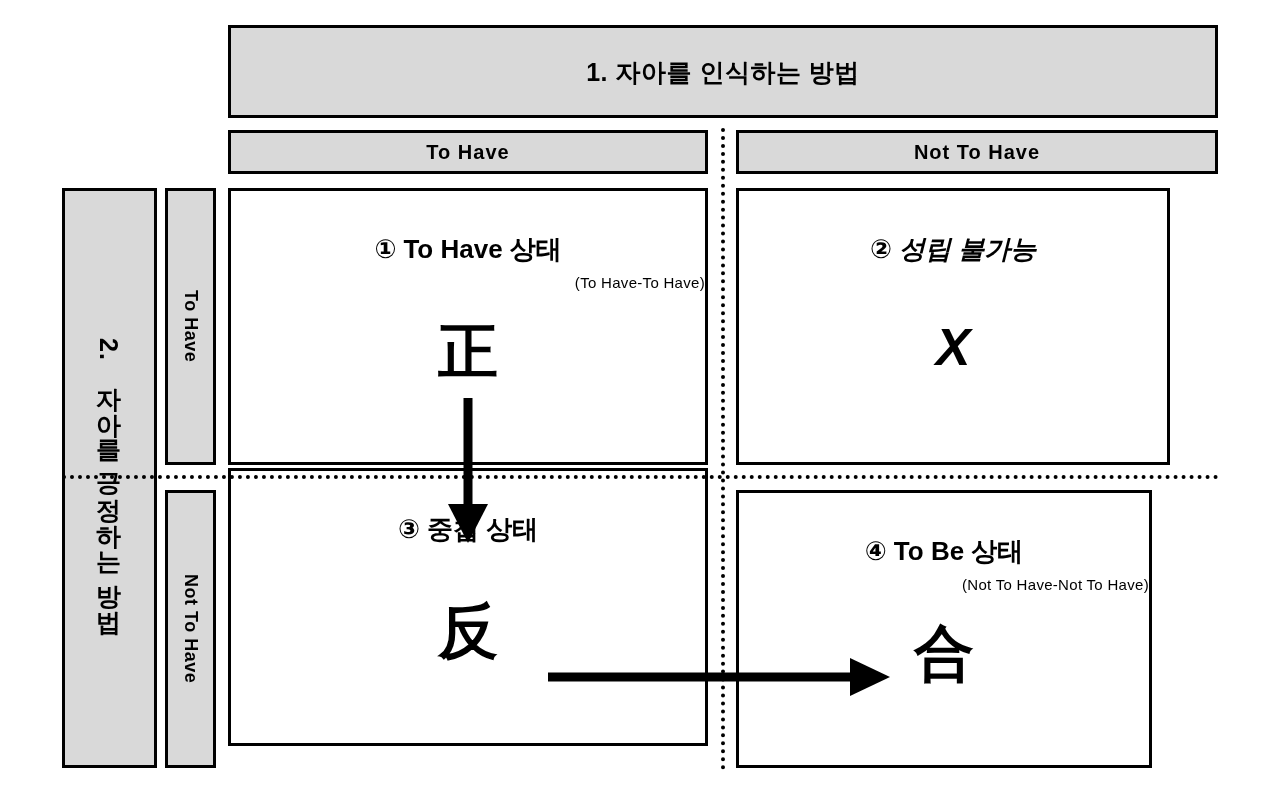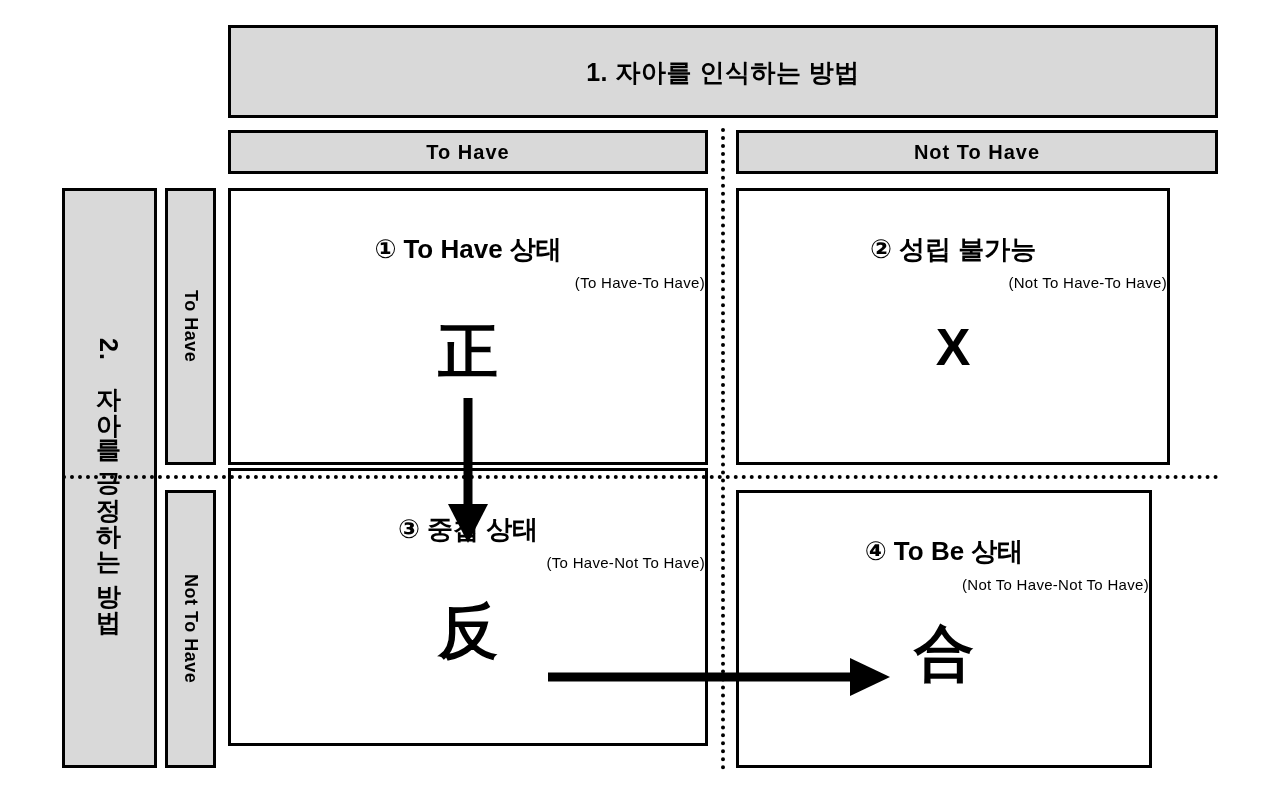--- a/index.html
+++ b/index.html
@@ -92,21 +92,21 @@
   .row-label .vtext {
     font-size: 18px;
     font-weight: bold;
     white-space: nowrap;
     writing-mode: vertical-rl;
     letter-spacing: 0.5px;
   }
 
   
   #cell-1 { left: 228px; top: 188px; width: 480px; height: 277px; }
-  #cell-2 { left: 736px; top: 188px; width: 434px; height: 277px; }
+  #cell-2 { left: 736px; top: 188px; width: 434px; height: 277px; font-style: italic; }
   #cell-3 { left: 228px; top: 468px; width: 480px; height: 278px; }
   #cell-4 { left: 736px; top: 490px; width: 416px; height: 278px; }
 
   .cell-inner {
     position: relative;
     width: 100%;
     height: 100%;
     border-radius: 8px;
   }
   .cell-title {
@@ -206,29 +206,27 @@
     <div class="cell-inner">
       <div class="cell-title">① To Have 상태</div>
       <div class="cell-subtitle">(To Have-To Have)</div>
       <div class="cell-glyph">正</div>
     </div>
   </div>
 
   <div class="box white-cell" id="cell-2">
     <div class="cell-inner">
       <div class="cell-title">② 성립 불가능</div>
-      <div class="cell-subtitle">(Not To Have-To Have)</div>
       <div class="cell-glyph latin">X</div>
     </div>
   </div>
 
   <div class="box white-cell" id="cell-3">
     <div class="cell-inner">
       <div class="cell-title">③ 중첩 상태</div>
-      <div class="cell-subtitle">(To Have-Not To Have)</div>
       <div class="cell-glyph">反</div>
     </div>
   </div>
 
   <div class="box white-cell" id="cell-4">
     <div class="cell-inner">
       <div class="cell-title">④ To Be 상태</div>
       <div class="cell-subtitle">(Not To Have-Not To Have)</div>
       <div class="cell-glyph">合</div>
     </div>

